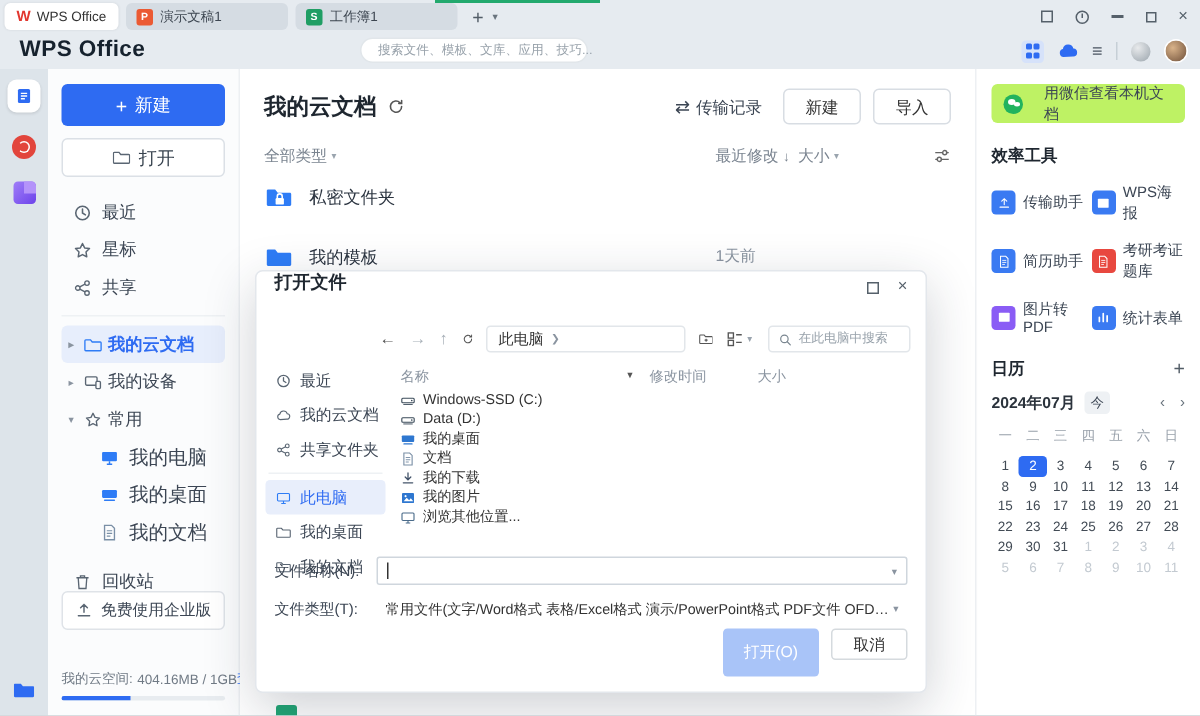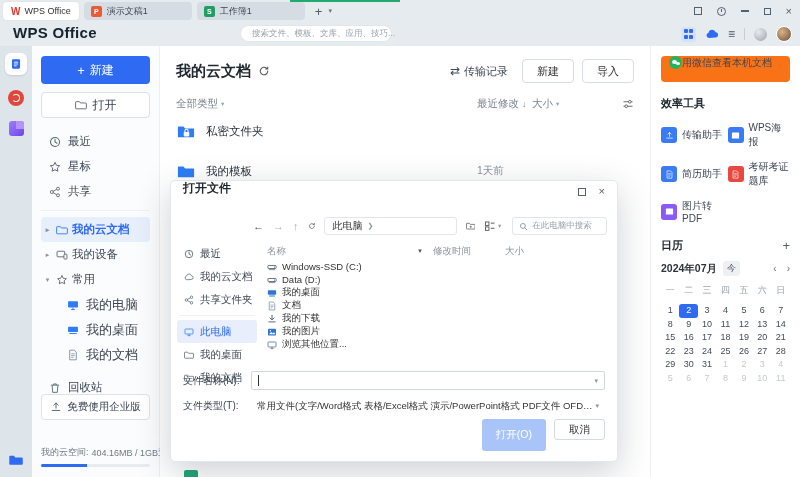--- a/index.html
+++ b/index.html
@@ -80,21 +80,21 @@
 .cfx{display:flex;align-items:center;gap:3px}
 .caret-s{font-size:6.5px;color:#9aa4ae}
 .c-name{flex:1}.c-mod{width:55px}.c-size{width:78px}.c-filter{width:24px;display:flex;justify-content:flex-end;color:#666}
 .mrow{height:40px;display:flex;align-items:center;font-size:11.5px;color:#2b3440}
 .mrow .c-name{display:flex;align-items:center;gap:10px}
 .mrow .c-mod,.mrow .c-size{font-size:10.5px;color:#8a94a0}
 .foldwrap{position:relative;width:20px;height:17px;flex:0 0 auto}
 .peek-icon{position:absolute;left:24px;top:424px;width:14px;height:14px;border-radius:2px;background:#21a675}
 
 .rside{width:150px;background:#fff;border-left:1px solid #edf0f3;padding:10px 10px;flex:0 0 auto}
-.wechat{height:26px;background:#f97316;border-radius:4px;display:flex;align-items:flex-start;gap:0;padding:0 8px;font-size:10px;color:#3c4654}
+.wechat{height:26px;background:#bef264;border-radius:4px;display:flex;align-items:center;gap:14px;padding:0 8px;font-size:10px;color:#3c4654}
 .wc-ic{width:13px;height:13px;border-radius:50%;background:#21b35e;position:relative;flex:0 0 auto}
 .wc-ic::before{content:"";position:absolute;left:2.5px;top:3.5px;width:5px;height:4px;border-radius:50%;background:#fff}
 .wc-ic::after{content:"";position:absolute;right:2px;top:5.5px;width:4px;height:3px;border-radius:50%;background:#fff}
 .rtitle{margin-top:14px;font-size:11px;font-weight:bold;color:#1f2730;display:flex;align-items:center}
 .rtitle .plus{margin-left:auto;font-weight:normal;font-size:13px;color:#525c66}
 .tools{margin-top:10px;display:grid;grid-template-columns:1fr 1fr;gap:11px 4px}
 .tool{display:flex;align-items:center;gap:5px;font-size:10px;color:#3c4654}
 .tool .tic{width:16px;height:16px;border-radius:3px;display:flex;align-items:center;justify-content:center;color:#fff;flex:0 0 auto}
 .t-blue{background:#3a7af2}.t-red{background:#e8483f}.t-purple{background:#8a5cf5}
 .cal-month{margin-top:8px;display:flex;align-items:center;gap:6px;font-size:10.5px;color:#2b333c;font-weight:bold}
@@ -540,20 +540,28 @@
             </span>
           <span>考研考证题库</span>
         </div>
         <div class="tool">
           <span class="tic t-purple">
               <svg class="ic9">
                 <use href="#i-picture"></use>
               </svg>
             </span>
           <span>图片转PDF</span>
+        </div>
+        <div class="tool">
+          <span class="tic t-blue">
+              <svg class="ic9">
+                <use href="#i-chart"></use>
+              </svg>
+            </span>
+          <span>统计表单</span>
         </div>
       </div>
       <div class="rtitle">
         <span>日历</span>
         <span class="plus">+</span>
       </div>
       <div class="cal-month">
         <span>2024年07月</span>
         <span class="today">今</span>
         <span class="cal-nav">

